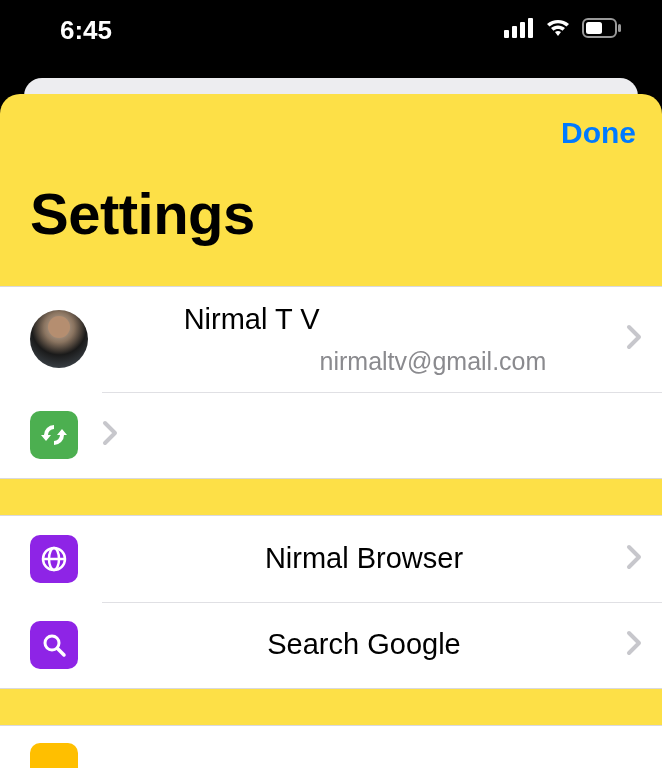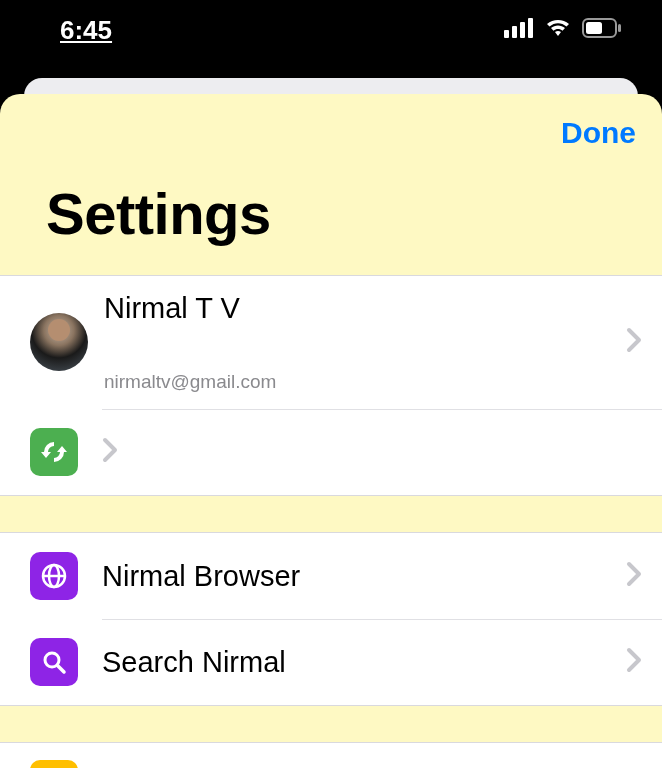--- a/index.html
+++ b/index.html
@@ -14,21 +14,20 @@
       background: #000;
       overflow: hidden;
     }
     .status-bar {
       height: 60px;
       display: flex;
       align-items: center;
       justify-content: space-between;
       padding: 0 40px 0 60px;
       color: #fff;
-      text-decoration: underline;
     }
     .status-time {
       font-size: 26px;
       font-weight: 600;
     }
     .status-icons {
       display: flex;
       align-items: center;
       gap: 10px;
     }
@@ -40,43 +39,42 @@
       height: 60px;
       background: #ededf0;
       border-radius: 18px 18px 0 0;
     }
     .sheet {
       position: absolute;
       top: 94px;
       left: 0;
       right: 0;
       bottom: 0;
-      background: #fef9c3;
+      background: #fde047;
       border-radius: 20px 20px 0 0;
       overflow: hidden;
     }
     .sheet-header {
       display: flex;
       justify-content: flex-end;
       padding: 22px 26px 0 26px;
     }
     .done-button {
       color: #007aff;
       font-size: 30px;
       font-weight: 600;
       background: none;
       border: none;
     }
     .page-title {
       font-size: 58px;
       font-weight: 700;
       color: #000;
-      padding: 30px 0 28px 30px;
+      padding: 30px 0 39px 30px;
       letter-spacing: -0.5px;
-      margin-left: 16px;
     }
     .group {
       background: #fff;
       border-top: 1px solid #d9d9de;
       border-bottom: 1px solid #d9d9de;
     }
     .group + .group {
       margin-top: 36px;
     }
     .row {
@@ -119,30 +117,29 @@
       content:"";
       position:absolute;
       left:18px; top:6px;
       width:22px; height:22px;
       background:#b58e70;
       border-radius:50%;
     }
     .row-text {
       flex: 1;
       display: flex;
-      flex-direction: column;
       justify-content: center;
     }
     .row-title {
       font-size: 29px;
       color: #000;
       line-height: 1.25;
     }
     .row-sub {
-      font-size: 19px;
+      font-size: 25px;
       color: #8a8a8e;
       line-height: 1.3;
       margin-top: 44px;
     }
     .row-value {
       font-size: 29px;
       color: #8a8a8e;
       margin-right: 12px;
     }
     .chevron {
@@ -260,21 +257,21 @@
     </div>
 
     <div class="row">
       <div class="row-icon purple-icon">
         <svg width="30" height="30" viewBox="0 0 30 30">
           <circle cx="13" cy="13" r="7" stroke="#fff" stroke-width="3" fill="none"></circle>
           <line x1="18.5" y1="18.5" x2="25" y2="25" stroke="#fff" stroke-width="3.5" stroke-linecap="round"></line>
         </svg>
       </div>
       <div class="row-text">
-        <div class="row-title">Search Nirmal</div>
+        <div class="row-title">Search Google</div>
       </div>
       <span class="chevron">
         <svg width="16" height="26" viewBox="0 0 16 26">
             <path d="M3 3 L13 13 L3 23" stroke="#c7c7cc" stroke-width="4" fill="none" stroke-linecap="round" stroke-linejoin="round"></path>
           </svg>
       </span>
     </div>
   </div>
 
   <div class="partial-group">

